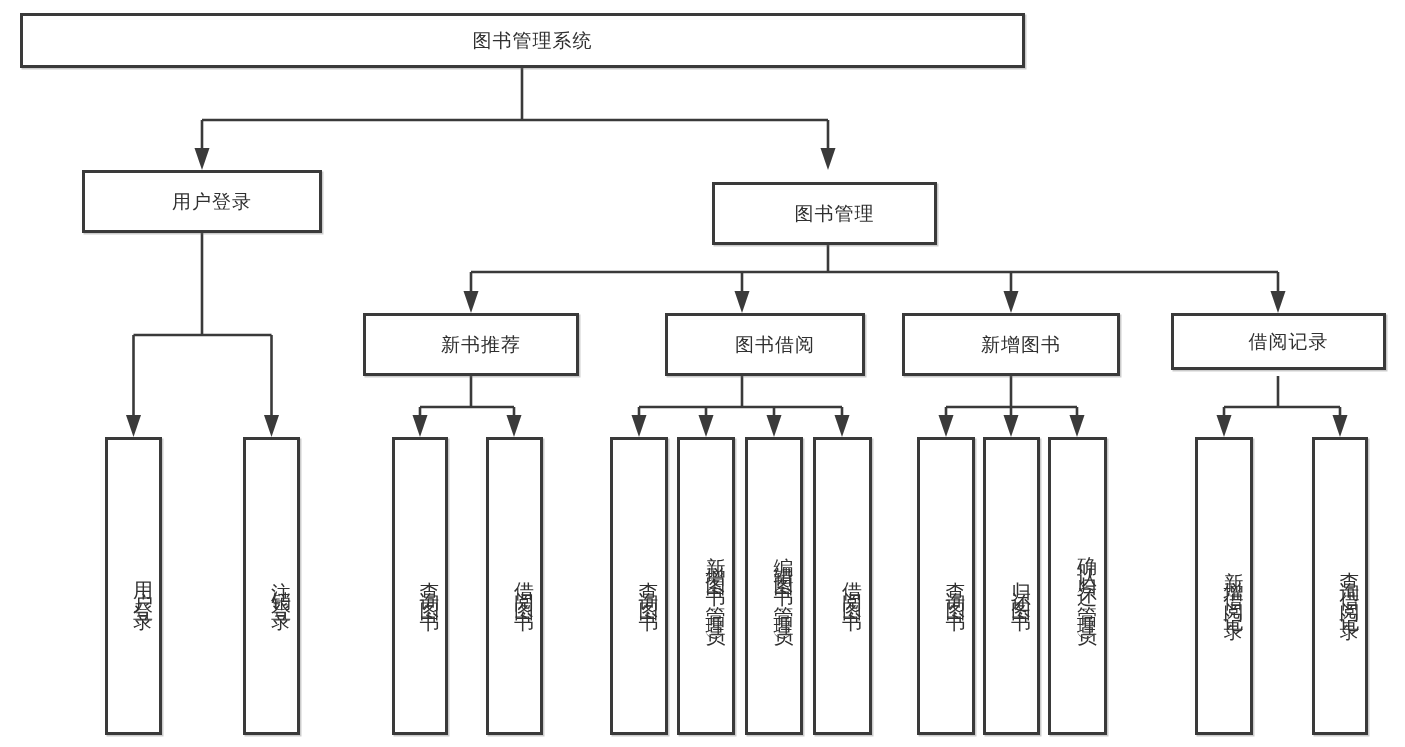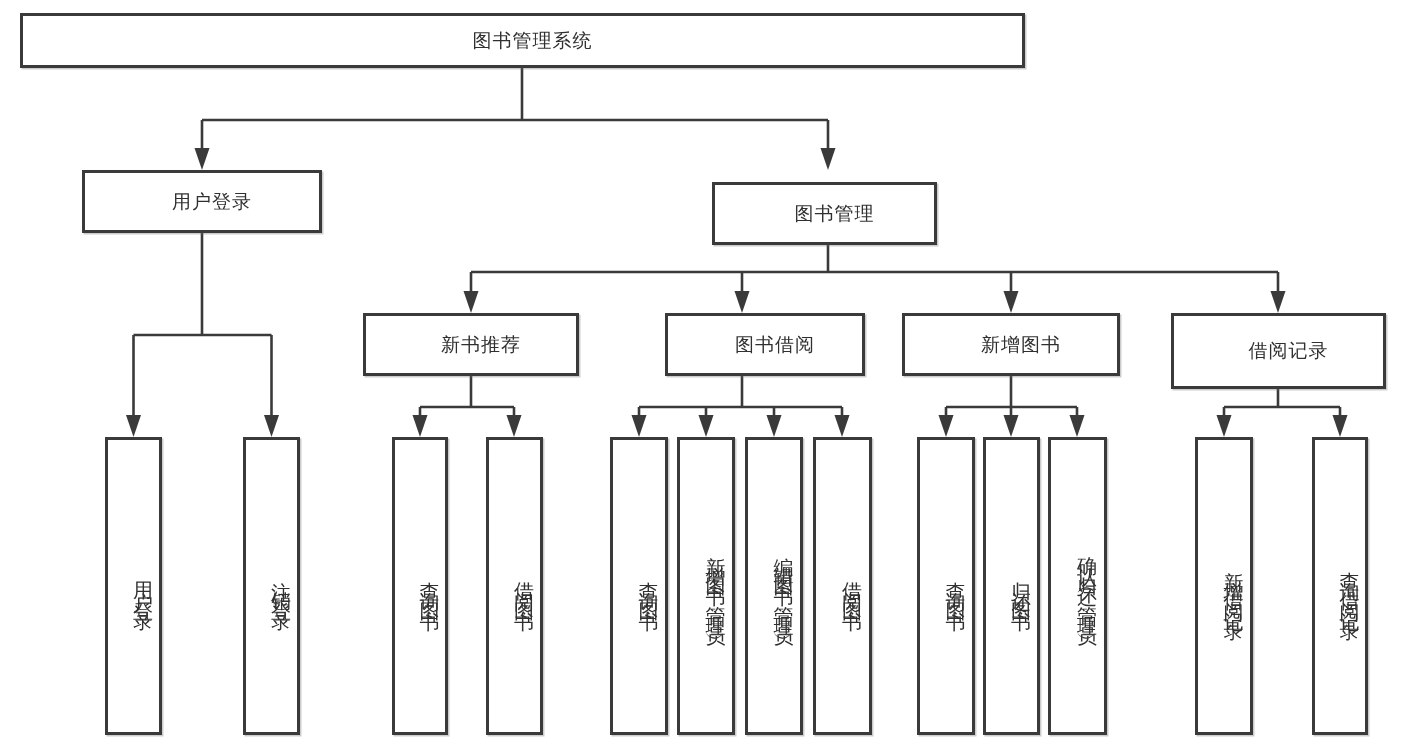--- a/index.html
+++ b/index.html
@@ -149,21 +149,21 @@
 
   <div class="node hnode" style="left:363px; top:313px; width:216px; height:63px;">
     <span>新书推荐</span>
   </div>
   <div class="node hnode" style="left:633px; top:313px; width:200px; height:63px;margin-left:32px;">
     <span>图书借阅</span>
   </div>
   <div class="node hnode" style="left:902px; top:313px; width:218px; height:63px;">
     <span>新增图书</span>
   </div>
-  <div class="node hnode" style="left:1171px; top:313px; width:215px; height:76px;">
+  <div class="node hnode" style="left:1171px; top:313px; width:215px; height:57px;">
     <span>借阅记录</span>
   </div>
 
   <div class="node leaf" style="left:105px; width:57px;">
     <span class="vtext">用户登录</span>
   </div>
   <div class="node leaf" style="left:243px; width:57px;">
     <span class="vtext">注销登录</span>
   </div>
 

